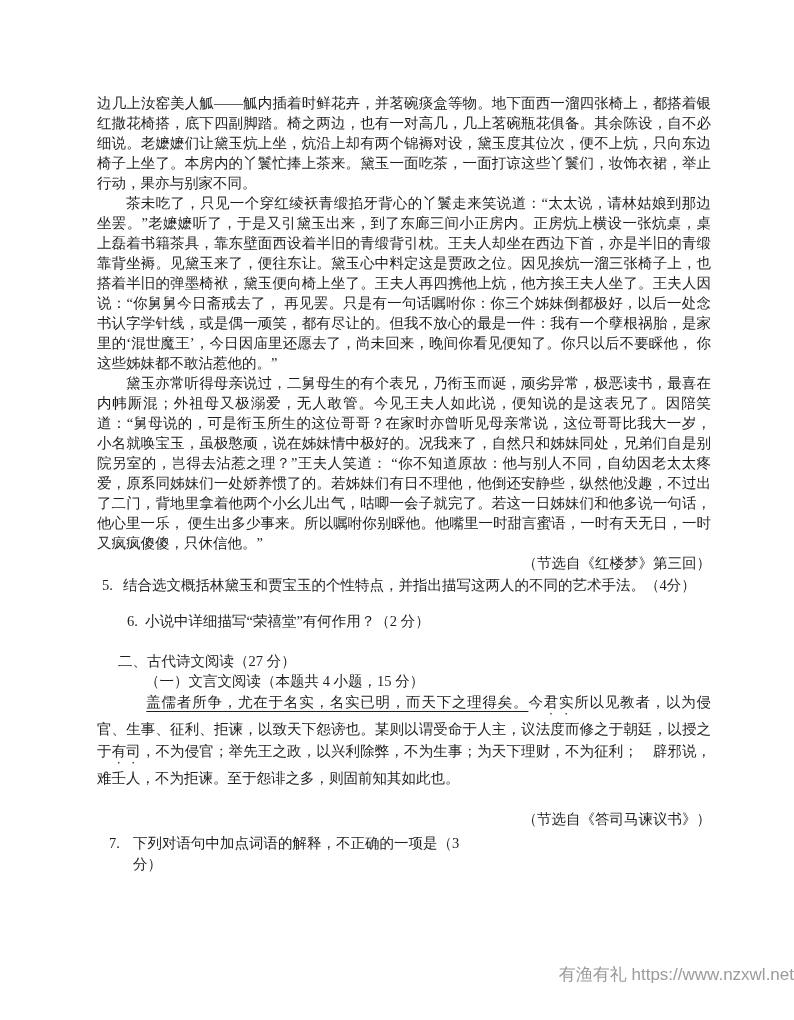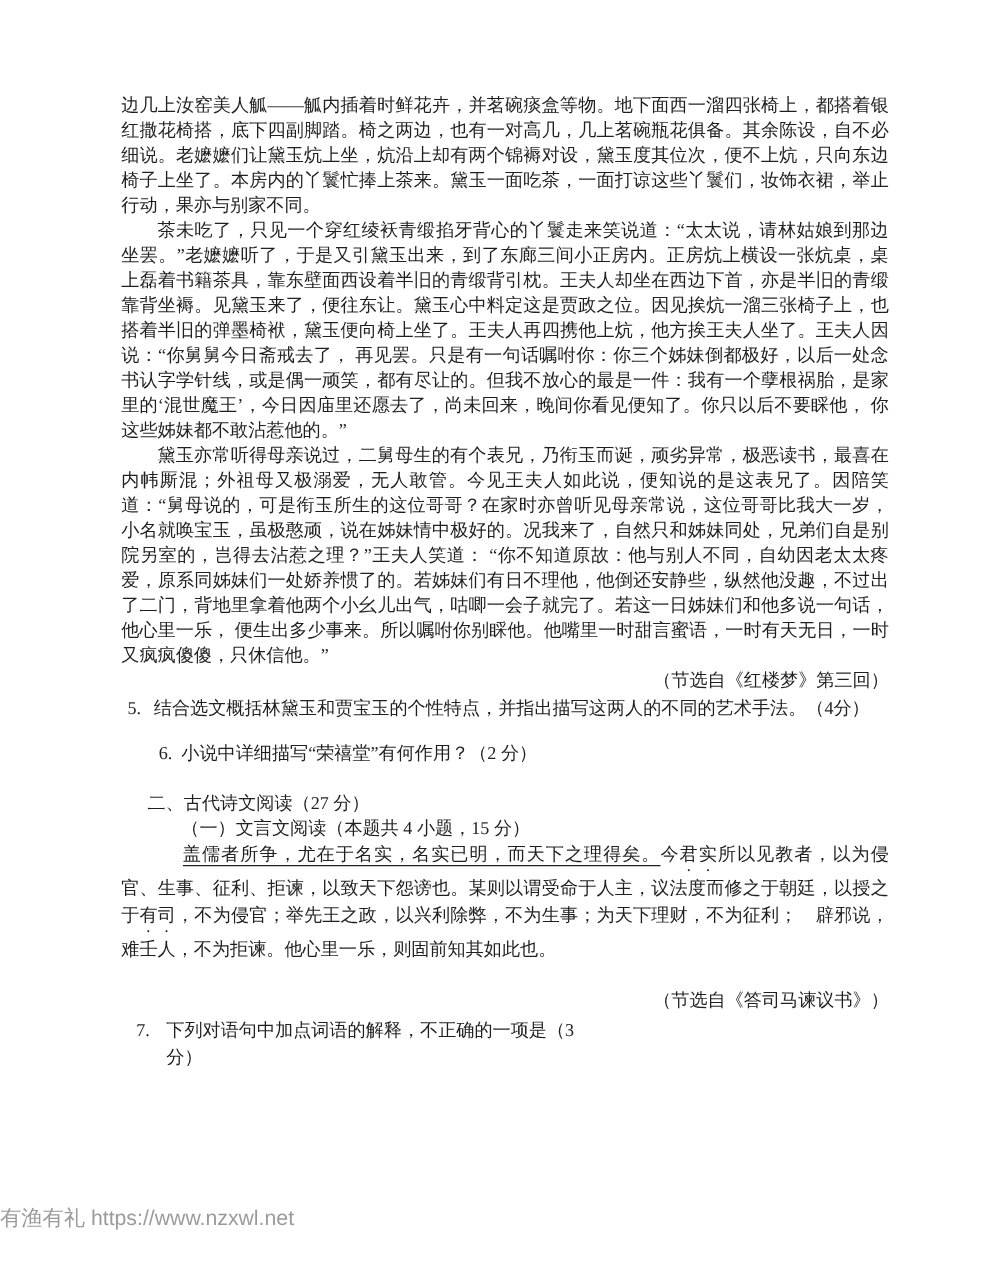--- a/index.html
+++ b/index.html
@@ -4,21 +4,21 @@
 <style>
   html,body{margin:0;padding:0;background:#ffffff;}
   body{
     width:794px;height:1020px;
     font-family:"Liberation Serif","DejaVu Serif",serif;
     color:#1f1f1f;
     position:relative;overflow:hidden;
   }
   .page{position:absolute;inset:0;background:#fff;}
   .content{
-    position:absolute;left:97px;top:75px;width:614px;
+    position:absolute;left:97px;top:93px;width:614px;
     font-size:14.5px;line-height:20px;text-align:justify;
   }
   p{margin:0;}
   .indent2{text-indent:2em;}
   .indent35{text-indent:3.4em;}
   .attribution{text-align:right;}
   .passage2{line-height:22px;}
   .seg-plain{}
   .seg-underline{
     text-decoration:underline;
@@ -38,21 +38,21 @@
   .q6{padding-left:48px;margin-top:16px;}
   .q6 .qnum{left:30px;}
   .q7{padding-left:36px;margin-top:4px;line-height:21px;}
   .q7 .qnum{left:12px;}
   .sec-heading{margin-left:21px;margin-top:20px;}
   .sec-subheading{margin-left:48px;}
   .sec-instruction{margin-left:48px;}
   .attribution2{text-align:right;margin-top:20px;}
   .footer{
     position:absolute;left:0;top:963px;width:794px;
-    text-align:left;
+    text-align:right;
     font-family:"Liberation Sans","DejaVu Sans",sans-serif;
     font-size:17px;color:#9b9b9b;
   }
 </style>
 </head>
 <body>
 
 <div class="page">
   <div class="content">
 
@@ -70,21 +70,21 @@
 
     <div class="qrow q6">
       <span class="qnum">6.</span>
       <span>小说中详细描写“荣禧堂”有何作用？（2 分）</span>
     </div>
 
     <p class="sec-heading">二、古代诗文阅读（27 分）</p>
     <p class="sec-subheading">（一）文言文阅读（本题共 4 小题，15 分）</p>
 
     <div class="passage2">
-        <p class="indent35"><span class="seg-underline">盖儒者所争，尤在于名实，名实已明，而天下之理得矣。</span><span class="seg-plain">今</span><span class="seg-dots">君实</span><span class="seg-plain">所以见教者，以为侵官、生事、征利、拒谏，以致天下怨谤也。某则以谓受命于人主，议法度而修之于朝廷，以授之于</span><span class="seg-dots">有司</span><span class="seg-plain">，不为侵官；举先王之政，以兴利除弊，不为生事；为天下理财，不为征利；　辟邪说，难壬人，不为拒谏。他心里一乐，则固前知其如此也。</span></p>
+        <p class="indent35"><span class="seg-underline">盖儒者所争，尤在于名实，名实已明，而天下之理得矣。</span><span class="seg-plain">今</span><span class="seg-dots">君实</span><span class="seg-plain">所以见教者，以为侵官、生事、征利、拒谏，以致天下怨谤也。某则以谓受命于人主，议法度而修之于朝廷，以授之于</span><span class="seg-dots">有司</span><span class="seg-plain">，不为侵官；举先王之政，以兴利除弊，不为生事；为天下理财，不为征利；　辟邪说，难壬人，不为拒谏。至于怨诽之多，则固前知其如此也。</span></p>
       </div>
     <p class="attribution attribution2">（节选自《答司马谏议书》）</p>
 
     <div class="qrow q7">
       <span class="qnum">7.</span>
       <span><span>下列对语句中加点词语的解释，不正确的一项是（3</span><br>
       <span>分）</span></span>
     </div>
 
   </div>

